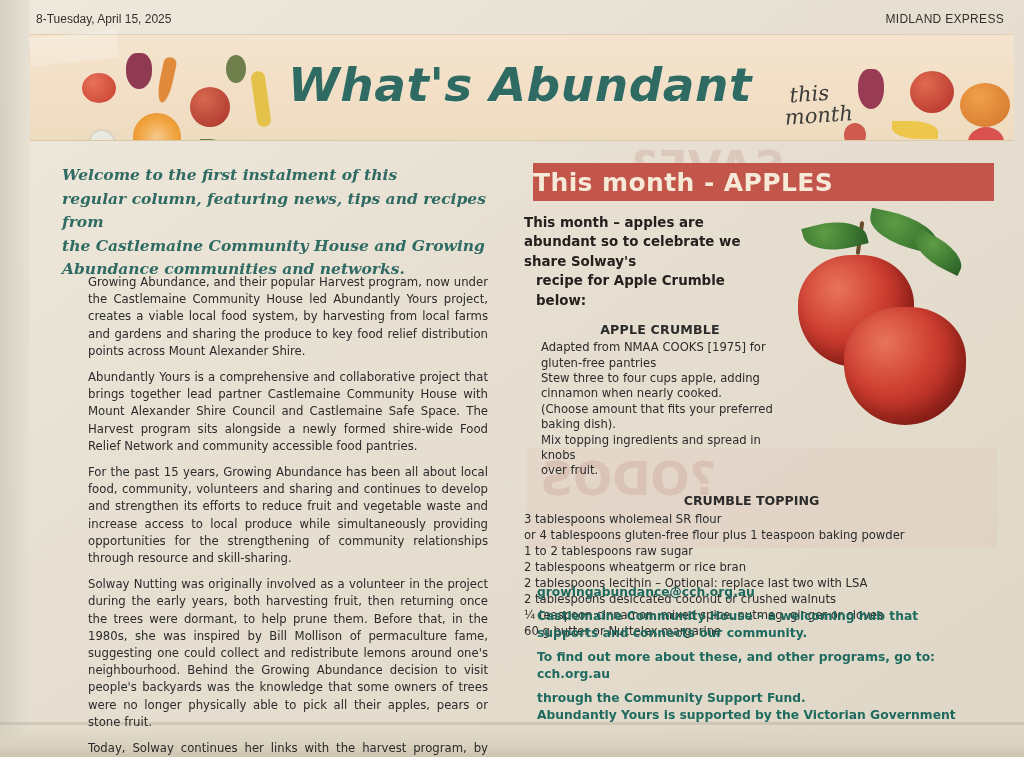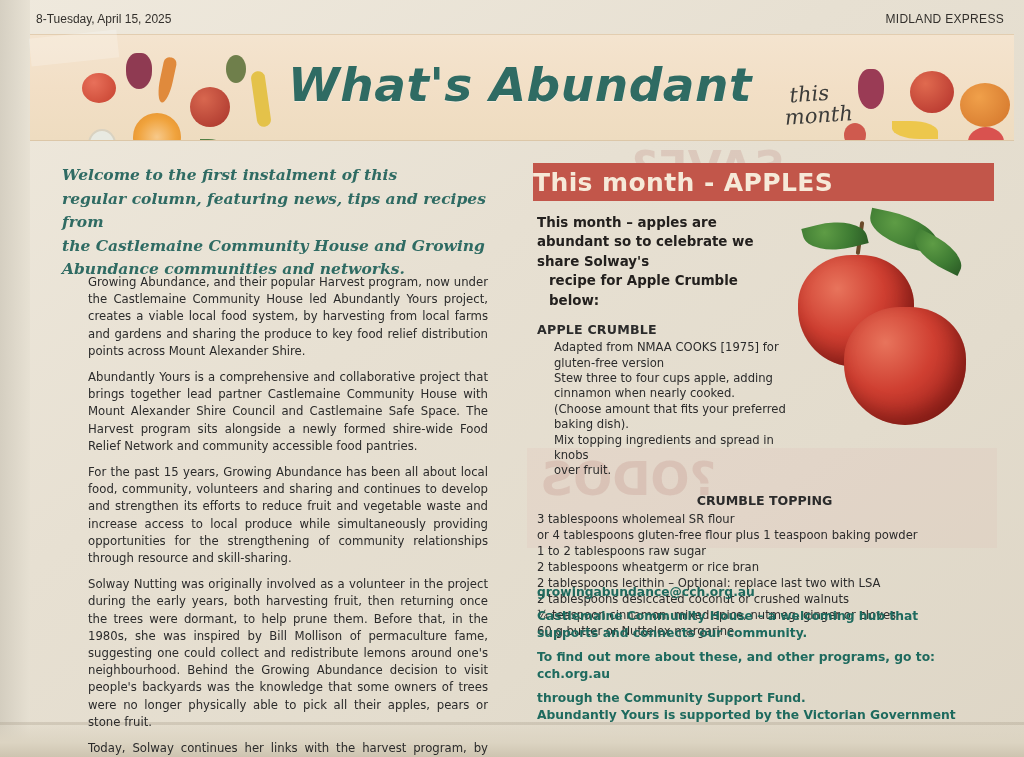--- a/index.html
+++ b/index.html
@@ -131,37 +131,37 @@
   }
   .apples-bar .t {
     font-family: "DejaVu Sans", sans-serif;
     font-weight: bold;
     font-size: 25px;
     color: #f6e9d8;
     letter-spacing: .4px;
   }
   .right-col {
     position:absolute;
-    left: 537px;
+    left: 524px;
     top: 213px;
     width: 455px;
     color: #2b2b2b;
   }
   .lead {
     width: 252px;
     font-family: "DejaVu Sans", sans-serif;
     font-weight: bold;
     font-size: 13.4px;
     line-height: 1.45;
     color: #23201e;
   }
   .lead .l3 { display:block; padding-left: 12px; }
 
   .sec-head {
-    text-align:left;
+    text-align:center;
     font-family: "DejaVu Sans", sans-serif;
     font-weight: bold;
     font-size: 12.6px;
     letter-spacing:.2px;
     margin: 12px 0 3px 0;
     width: 272px;
   }
   .recipe-lines {
     width: 270px;
     font-family: "DejaVu Sans", sans-serif;
@@ -320,21 +320,21 @@
   <div class="right-col">
     <div class="lead">
       <span>This month – apples are abundant</span>
       <span>so to celebrate we share Solway's</span>
       <span class="l3">recipe for Apple Crumble below:</span>
     </div>
 
     <div class="sec-head">APPLE CRUMBLE</div>
     <div class="recipe-lines">
       <div>Adapted from NMAA COOKS [1975] for</div>
-      <div>gluten-free version</div>
+      <div>gluten-free pantries</div>
       <div>Stew three to four cups apple, adding</div>
       <div>cinnamon when nearly cooked.</div>
       <div>(Choose amount that fits your preferred</div>
       <div>baking dish).</div>
       <div>Mix topping ingredients and spread in knobs</div>
       <div>over fruit.</div>
     </div>
 
     <div class="topping-head">CRUMBLE TOPPING</div>
     <div class="topping-lines">

